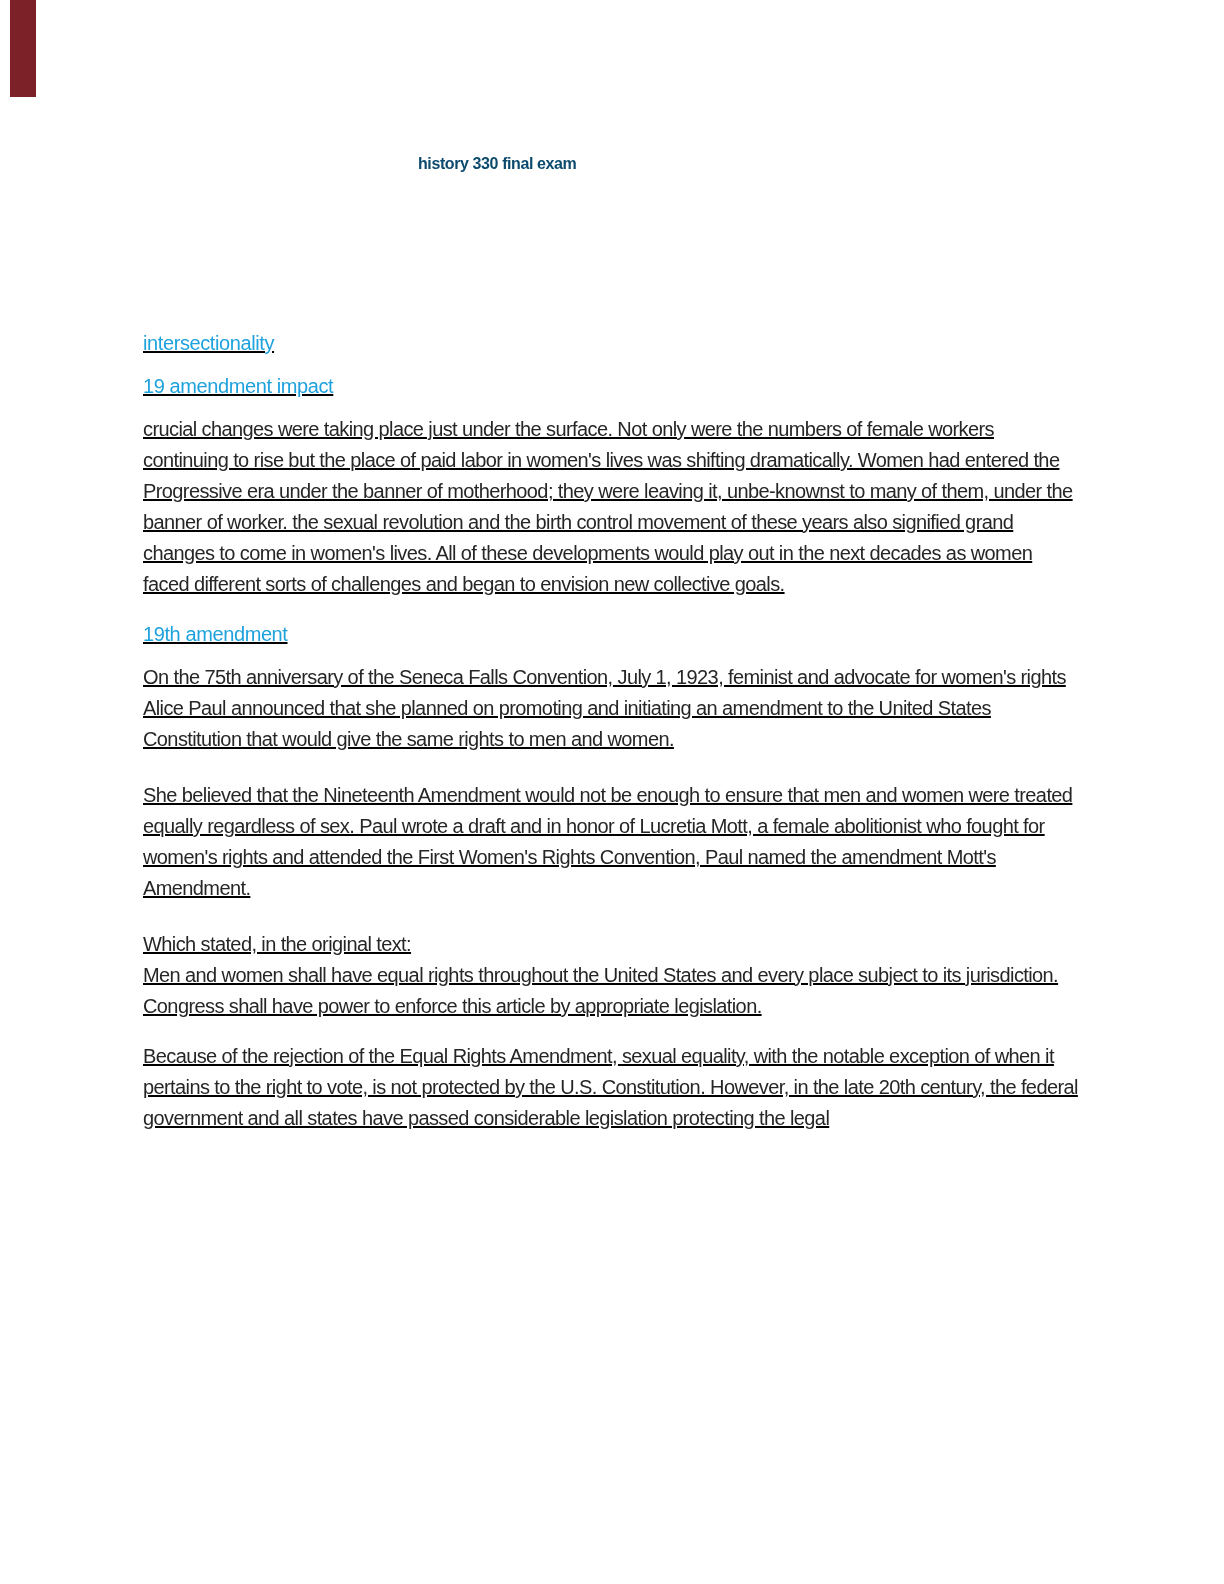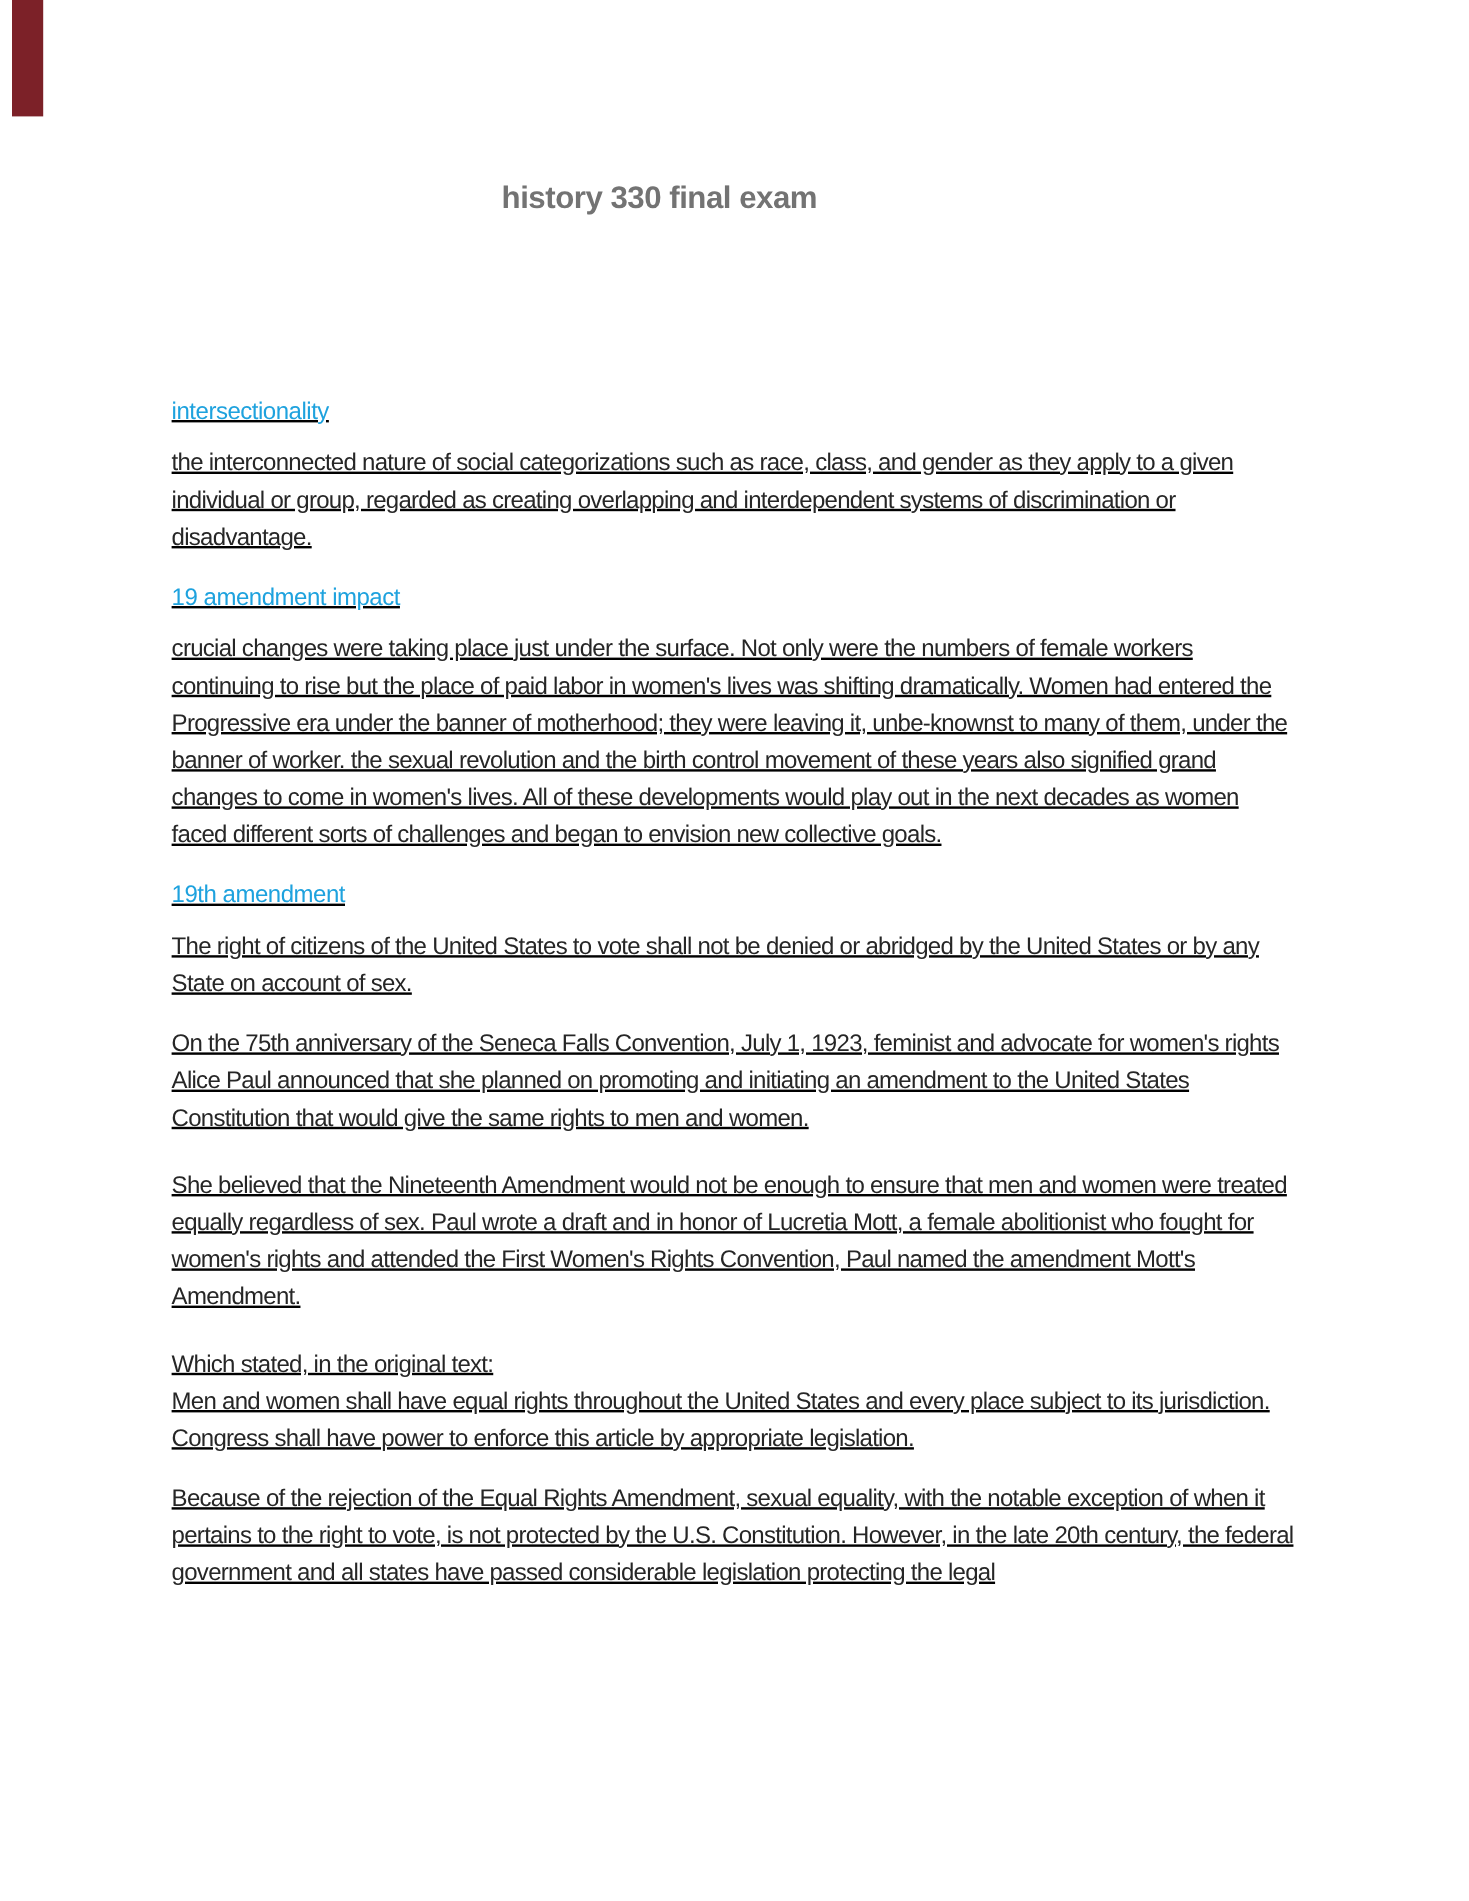--- a/index.html
+++ b/index.html
@@ -20,25 +20,25 @@
     background: #7c2128;
   }
   .content {
     position: absolute;
     left: 143px;
     top: 150px;
     width: 938px;
   }
   .doc-title {
     margin: 0 0 150px 275px;
-    font-size: 26px;
+    font-size: 16px;
     line-height: 28px;
     font-weight: bold;
     letter-spacing: -0.4px;
-    color: #737373;
+    color: #0c4a6e;
   }
   .section { margin: 0; text-decoration: underline; }
   .heading {
     margin: 0 0 12px 0;
     font-size: 20px;
     line-height: 31px;
     letter-spacing: -0.4px;
     font-weight: normal;
     color: #1ea2de;
   }
@@ -58,31 +58,29 @@
 <div class="page">
 
   <div class="corner-mark"></div>
 
   <div class="content">
 
     <div class="doc-title">history 330 final exam</div>
 
     <div class="section">
       <div class="heading">intersectionality</div>
-      <p class="para">the interconnected nature of social categorizations such as race, class, and gender as they apply to a given individual or group, regarded as creating overlapping and interdependent systems of discrimination or disadvantage.</p>
     </div>
 
     <div class="section">
       <div class="heading">19 amendment impact</div>
       <p class="para">crucial changes were taking place just under the surface. Not only were the numbers of female workers continuing to rise but the place of paid labor in women's lives was shifting dramatically. Women had entered the Progressive era under the banner of motherhood; they were leaving it, unbe-knownst to many of them, under the banner of worker. the sexual revolution and the birth control movement of these years also signified grand changes to come in women's lives. All of these developments would play out in the next decades as women faced different sorts of challenges and began to envision new collective goals.</p>
     </div>
 
     <div class="section">
       <div class="heading">19th amendment</div>
-      <p class="para">The right of citizens of the United States to vote shall not be denied or abridged by the United States or by any State on account of sex.</p>
     </div>
 
     <div class="section">
       <p class="para">On the 75th anniversary of the Seneca Falls Convention, July 1, 1923, feminist and advocate for women's rights Alice Paul announced that she planned on promoting and initiating an amendment to the United States Constitution that would give the same rights to men and women.</p>
       <p class="para">She believed that the Nineteenth Amendment would not be enough to ensure that men and women were treated equally regardless of sex. Paul wrote a draft and in honor of Lucretia Mott, a female abolitionist who fought for women's rights and attended the First Women's Rights Convention, Paul named the amendment Mott's Amendment.</p>
       <p class="para">Which stated, in the original text:
 Men and women shall have equal rights throughout the United States and every place subject to its jurisdiction. Congress shall have power to enforce this article by appropriate legislation.</p>
     </div>
 
     <div class="section">

